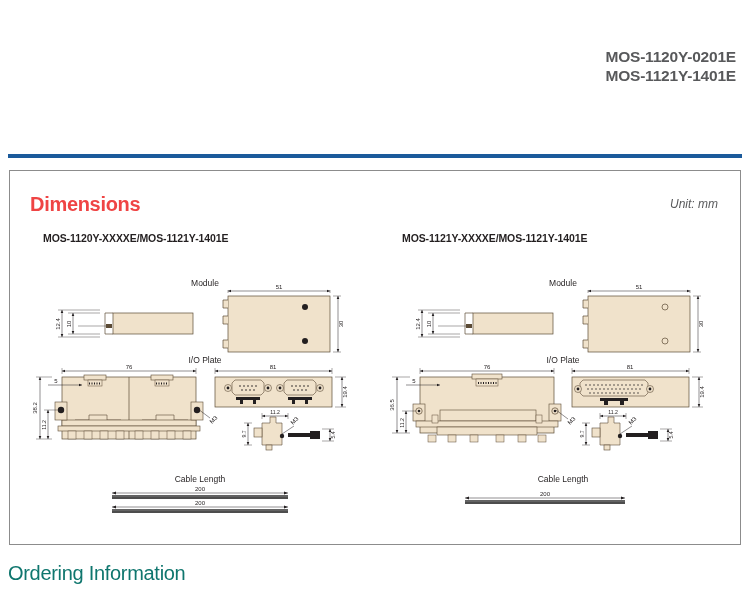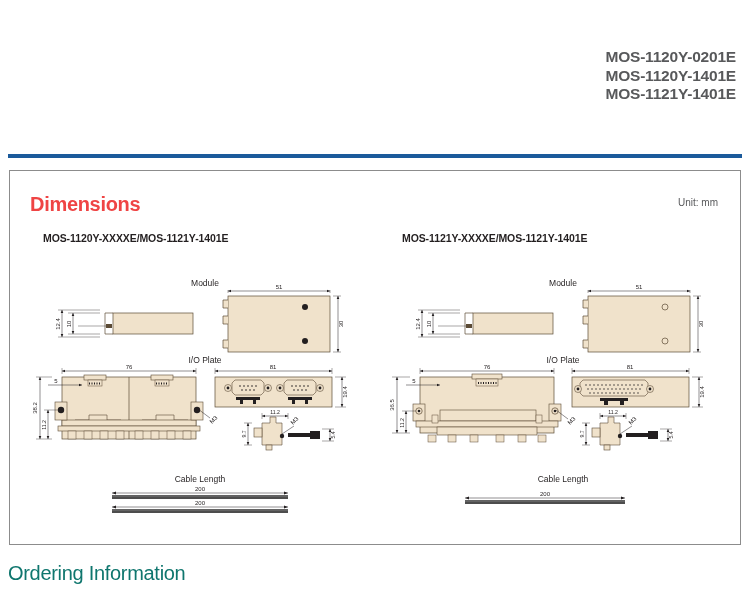--- a/index.html
+++ b/index.html
@@ -23,21 +23,21 @@
   .panel{
     position:absolute;left:9px;top:170px;width:732px;height:375px;
     border:1px solid #8c8c8c;box-sizing:border-box;background:#fff;
   }
   .section-title{
     position:absolute;left:30px;top:193px;
     font-size:20px;font-weight:bold;color:#ef4444;letter-spacing:-0.3px;
   }
   .unit-label{
     position:absolute;right:32px;top:197px;
-    font-size:10px;color:#58595b;
+    font-size:12px;color:#58595b;font-style:italic;
   }
   .sub-title{
     position:absolute;font-size:10.5px;font-weight:bold;color:#231f20;
     white-space:nowrap;letter-spacing:-0.1px;padding-left:14px;
   }
   .sub-title.left{left:29px;top:232px;}
   .sub-title.right{left:388px;top:232px;}
   .footer-title{
     position:absolute;left:8px;top:562px;
     font-size:20px;font-weight:normal;color:#0f766e;letter-spacing:-0.3px;
@@ -46,21 +46,20 @@
   text{font-family:"Liberation Sans",sans-serif;fill:#231f20;}
   .dimtxt{font-size:6px;}
   .dimtxt-s{font-size:5.2px;}
   .grouplbl{font-size:8.5px;fill:#231f20;}
 </style>
 </head>
 <body>
 
 <div class="header-models">
   <div class="model">MOS-1120Y-0201E</div>
-  <div class="model">MOS-1120Y-1401E</div>
   <div class="model">MOS-1121Y-1401E</div>
 </div>
 
 <div class="blue-rule"></div>
 
 <div class="panel"></div>
 
 <div class="section-title">Dimensions</div>
 <div class="unit-label">Unit: mm</div>
 

